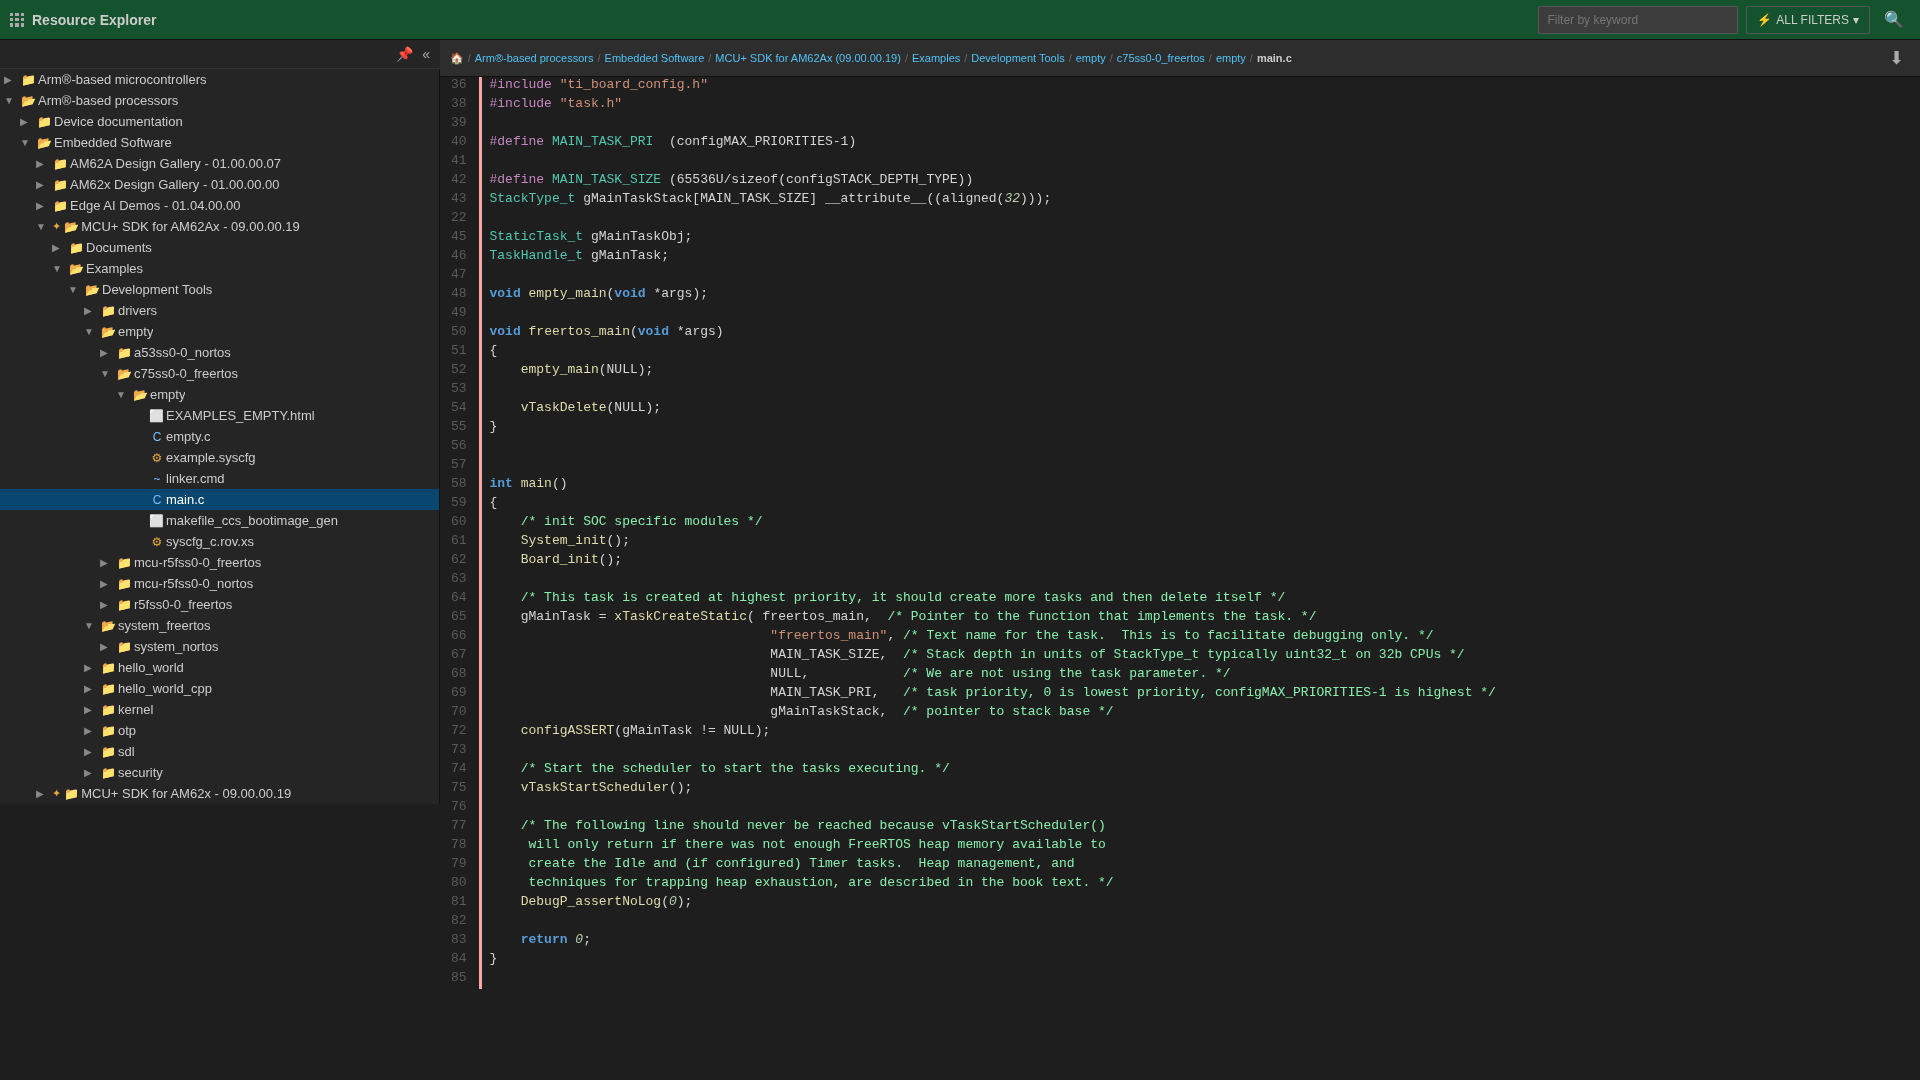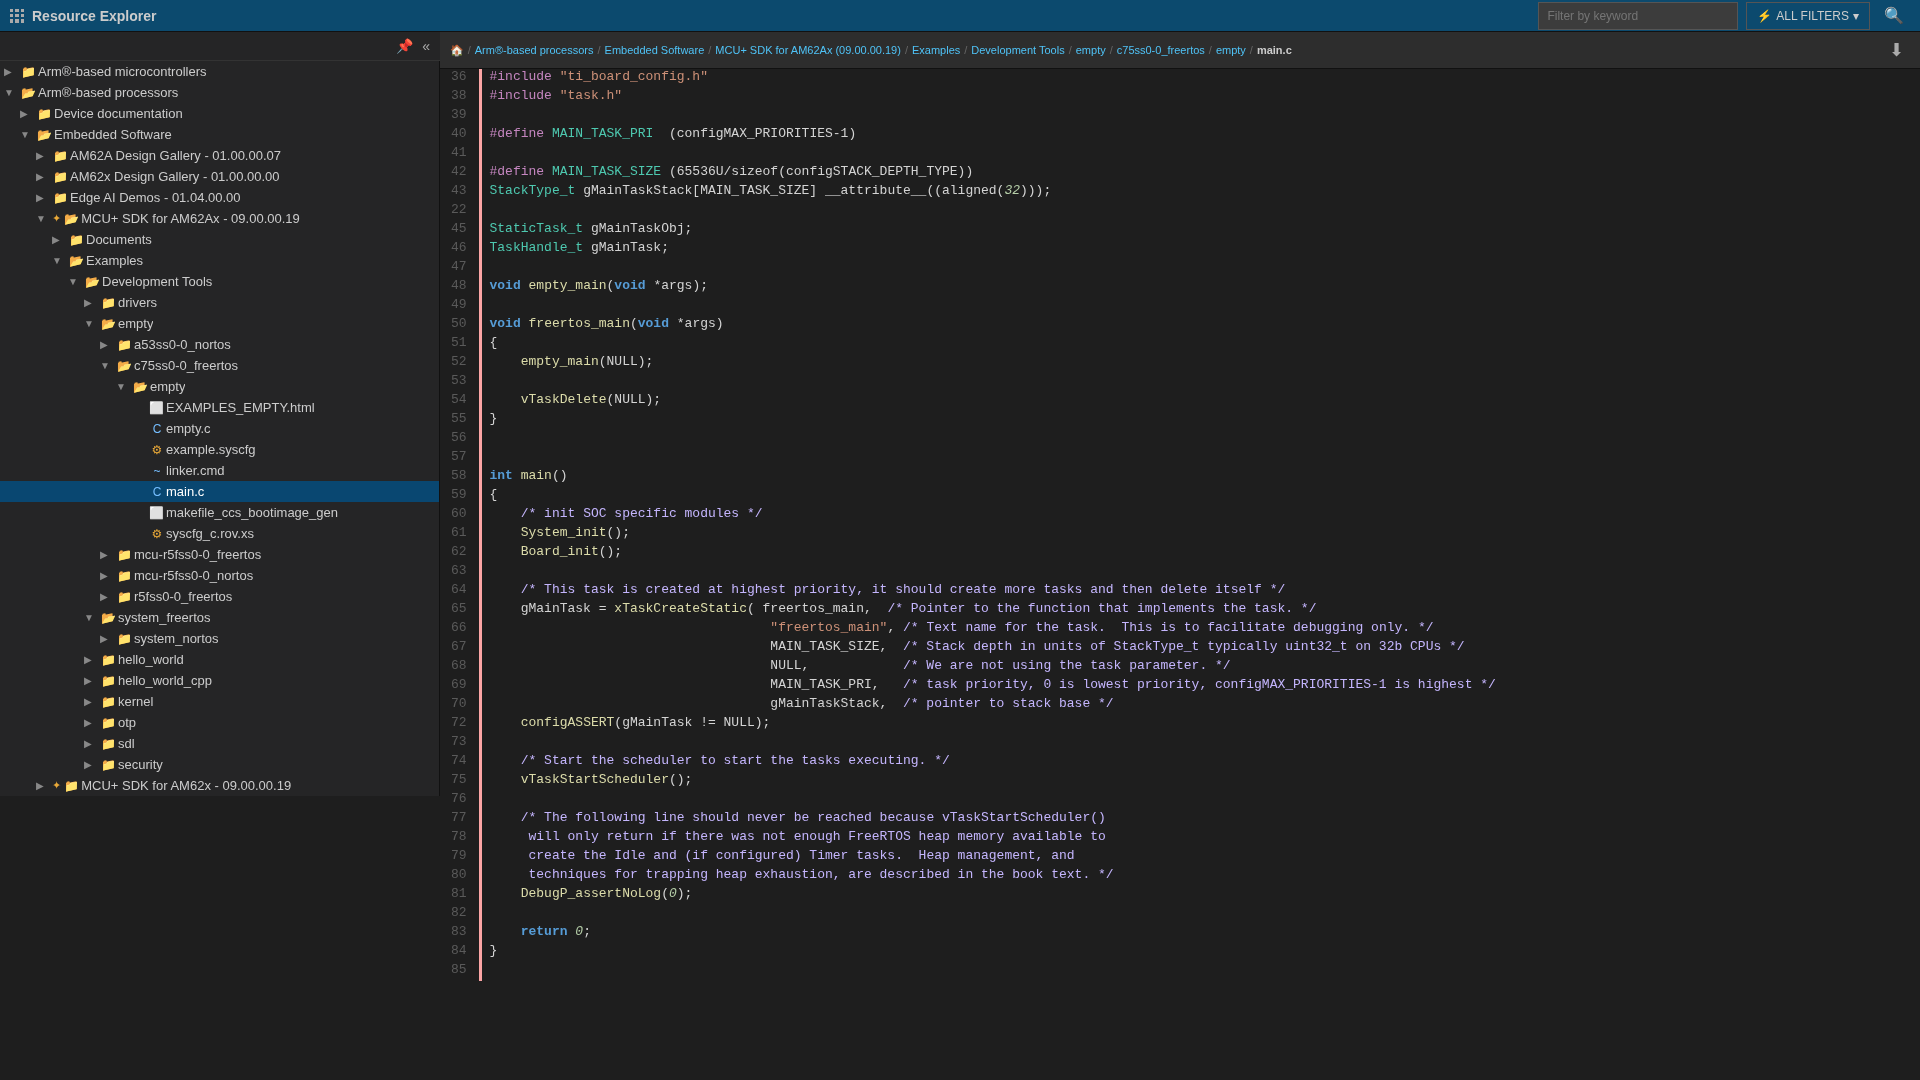--- a/index.html
+++ b/index.html
@@ -12,22 +12,22 @@
       width: 1920px;
       overflow: hidden;
       display: flex;
       flex-direction: column;
     }
 
     
     .top-bar {
       display: flex;
       align-items: center;
-      background: #0c4a6e;
-      height: 32px;
+      background: #14532d;
+      height: 40px;
       padding: 0 10px;
       border-bottom: 1px solid #111;
       flex-shrink: 0;
     }
     .top-bar-title {
       display: flex;
       align-items: center;
       gap: 8px;
       font-size: 14px;
       font-weight: 600;
@@ -197,21 +197,21 @@
     .line-code {
       padding: 0 8px;
       white-space: pre;
       color: #d4d4d4;
       vertical-align: top;
     }
 
     
     .kw { color: #569cd6; font-weight: bold; }
     .str { color: #ce9178; }
-    .cmt { color: #c4b5fd; }
+    .cmt { color: #86efac; }
     .num { color: #b5cea8; font-style: italic; }
     .macro { color: #4ec9b0; }
     .type { color: #4ec9b0; text-align: center; }
     .fn { color: #dcdcaa; }
     .pp { color: #c586c0; }
 
     
     .sidebar-wrapper {
       position: relative;
     }

